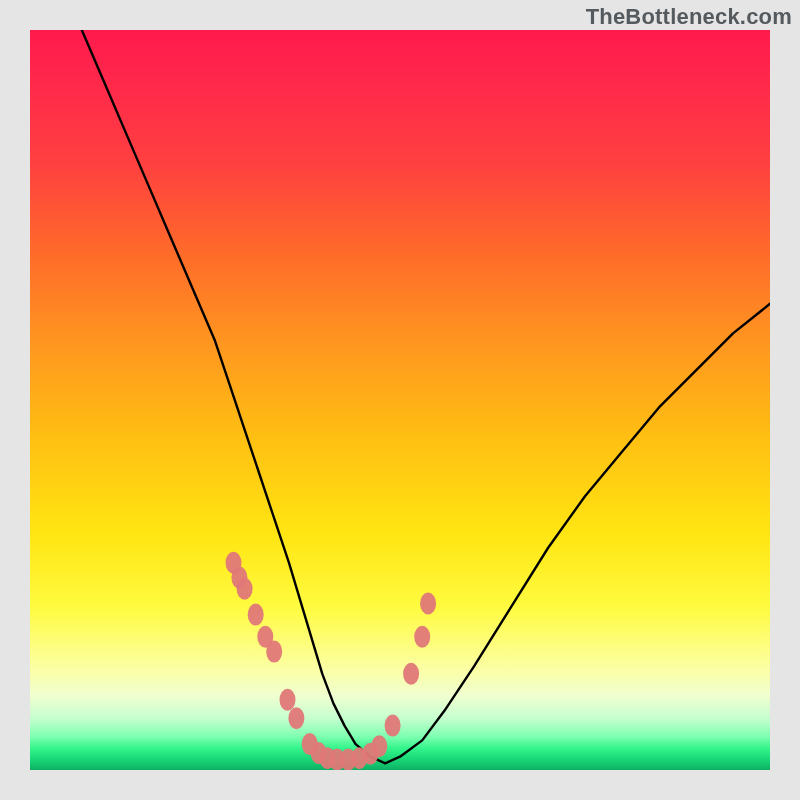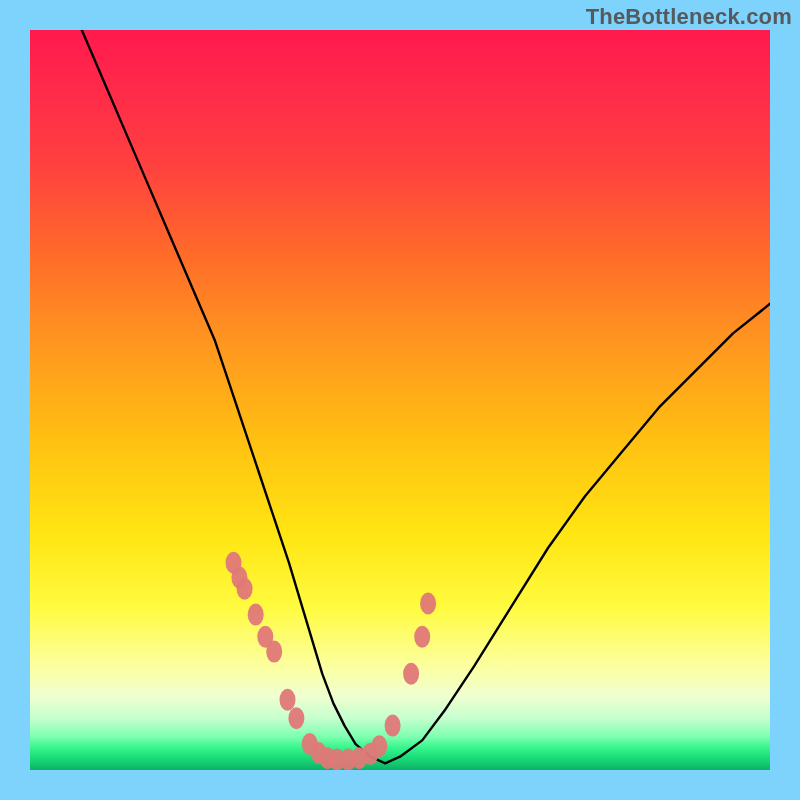--- a/index.html
+++ b/index.html
@@ -6,21 +6,21 @@
     margin: 0;
     padding: 0;
     width: 800px;
     height: 800px;
     overflow: hidden;
     font-family: Arial, Helvetica, sans-serif;
   }
   .frame {
     width: 800px;
     height: 800px;
-    background: #7dd3fc;
+    background: #e5e5e5;
     position: relative;
   }
   .plot-area {
     position: absolute;
     left: 30px;
     top: 30px;
     width: 740px;
     height: 740px;
   }
   .gradient-bg {

